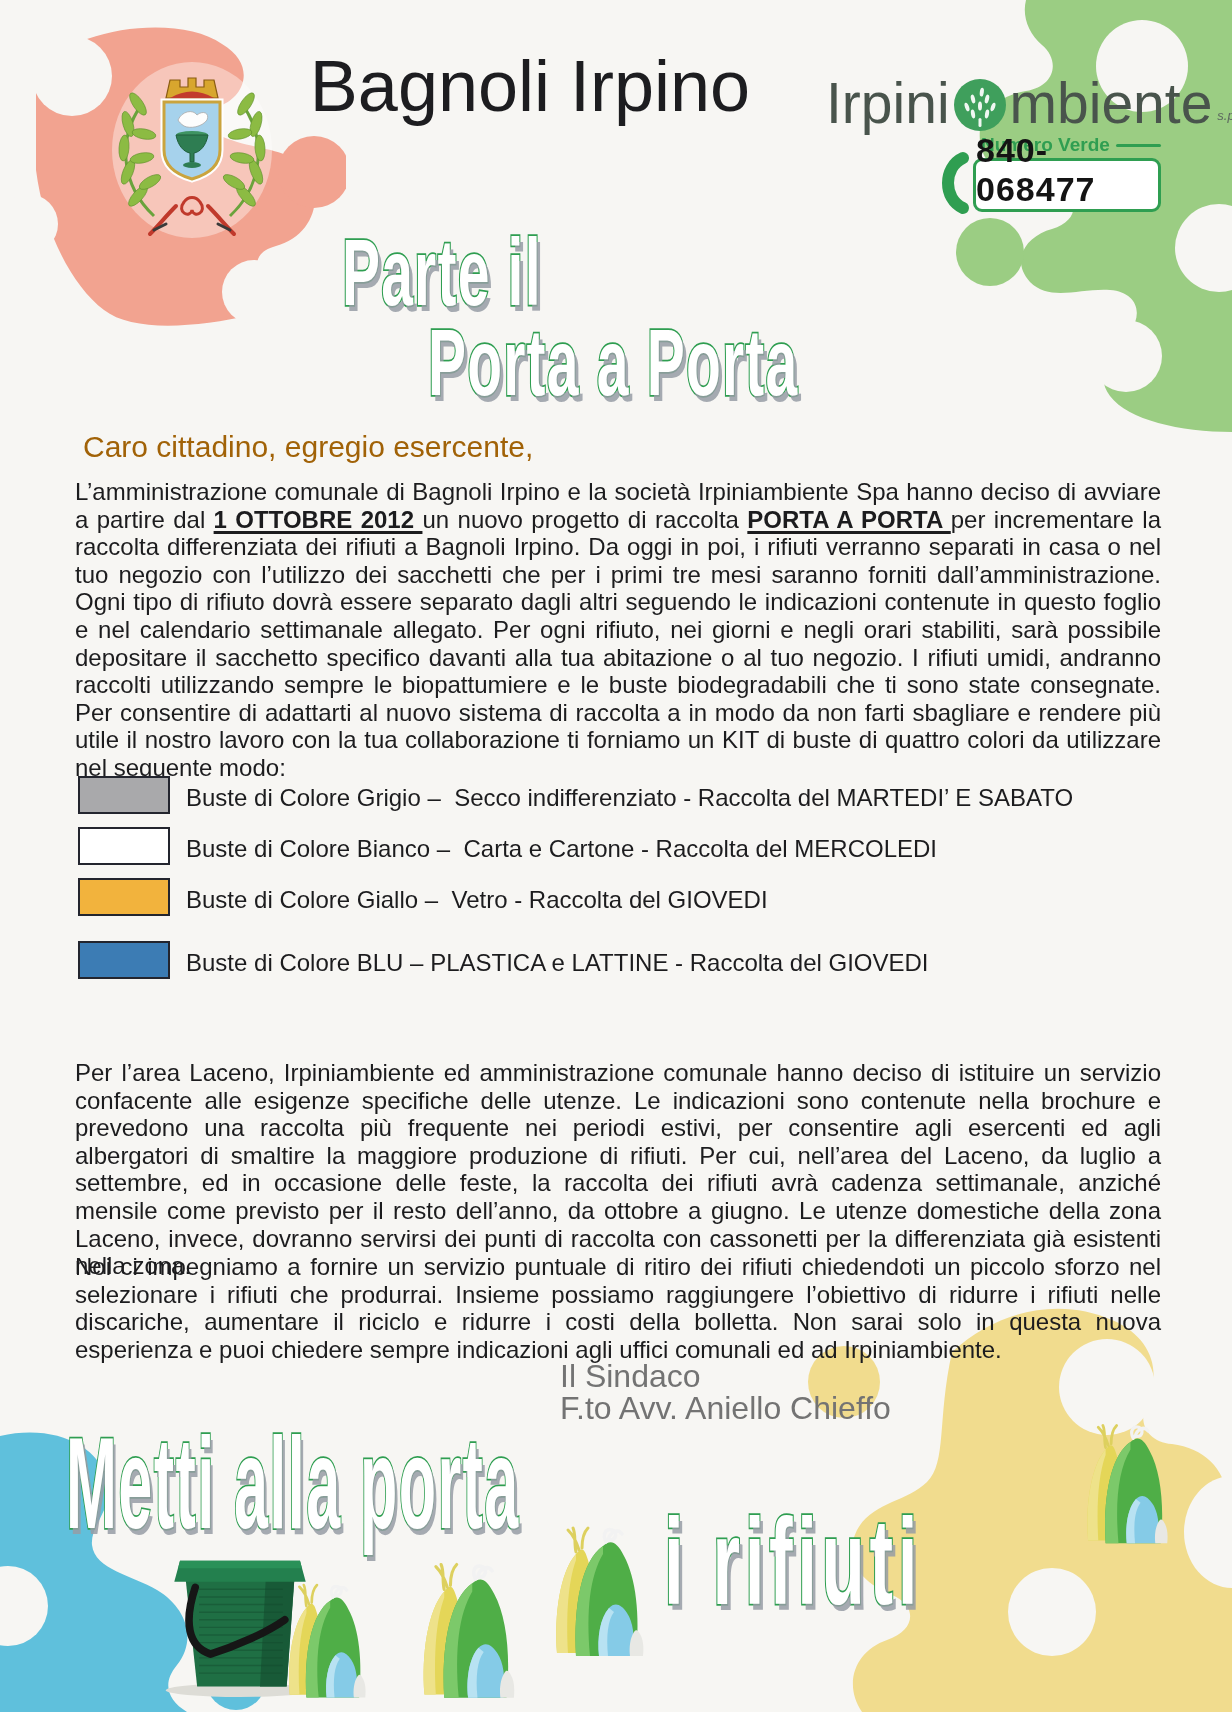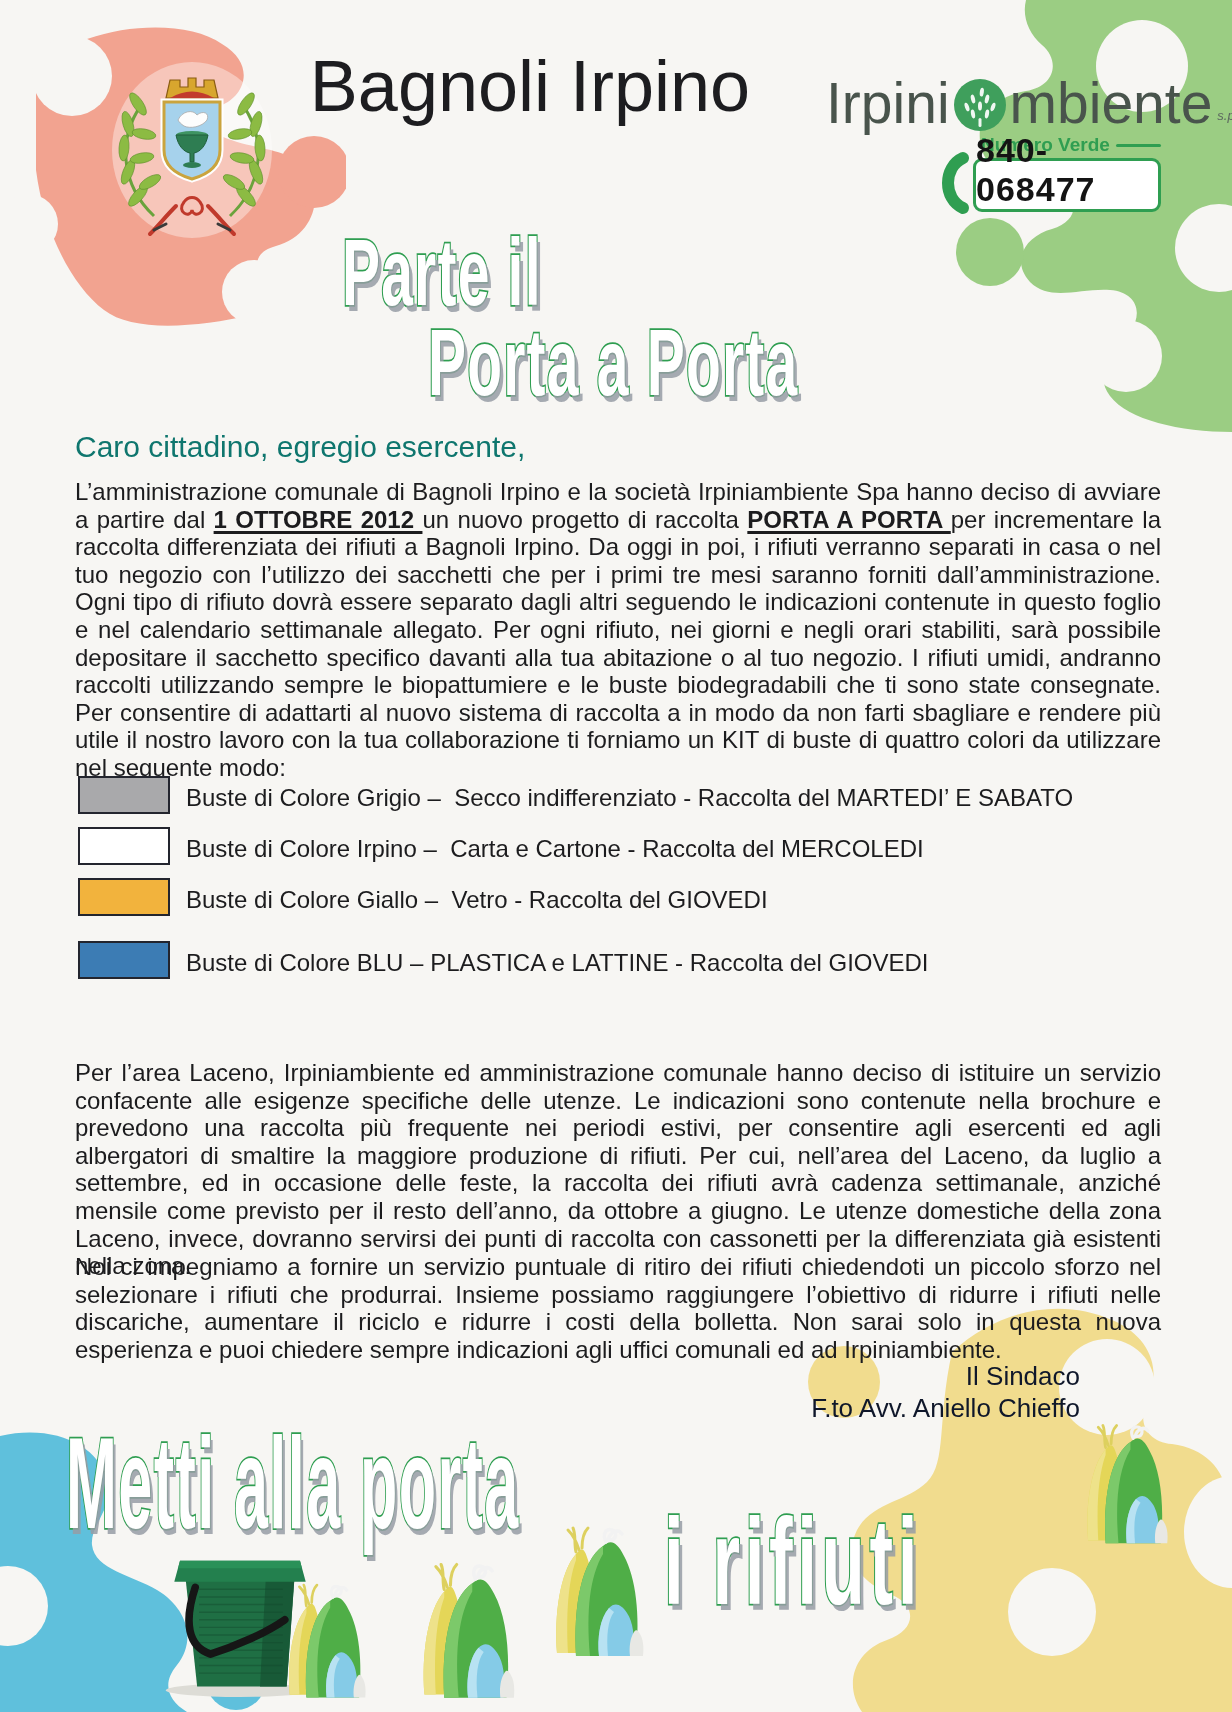--- a/index.html
+++ b/index.html
@@ -25,25 +25,25 @@
   
   .outline-title{font-weight:bold;color:#ffffff;-webkit-text-stroke:3.5px #2f9e51;
     paint-order:stroke fill;text-shadow:6px 6px 0 rgba(150,156,164,.85);
     transform-origin:left top;white-space:nowrap;}
   .t-parte{left:342px;top:218px;font-size:95px;transform:scaleX(.60);letter-spacing:2px;}
   .t-porta{left:428px;top:308px;font-size:95px;transform:scaleX(.60);letter-spacing:2px;}
   .t-metti{left:66px;top:1408px;font-size:130px;transform:scaleX(.47);letter-spacing:3px;}
   .t-rifiuti{left:664px;top:1492px;font-size:122px;transform:scaleX(.58);letter-spacing:8px;}
 
   
-  .salutation{left:75px;top:430px;font-size:30px;color:#0f766e;}
+  .salutation{left:83px;top:430px;font-size:30px;color:#a16207;}
   .para{left:75px;width:1086px;font-size:24px;line-height:27.6px;text-align:justify;color:#1c1c1e;}
   .p1{top:469px;margin-top:9px;} .p2{top:1059px;} .p3{top:1253px;}
   .bu{font-weight:bold;text-decoration:underline;text-decoration-thickness:2.5px;text-underline-offset:3px;}
-  .signature{left:560px;top:1360px;width:520px;text-align:right;font-size:26px;line-height:32px;color:#0f172a;}
+  .signature{left:560px;top:1360px;width:520px;text-align:left;font-size:32px;line-height:32px;color:#737373;}
 
   
   .legend{left:78px;top:776px;width:1090px;}
   .legend-row{display:flex;align-items:flex-end;margin-bottom:13px;}
   .legend-row:last-child{margin-top:25px;}
   .swatch{width:92px;height:38px;border:2px solid #23252e;box-sizing:border-box;flex:0 0 auto;}
   .legend-label{margin-left:16px;font-size:24px;line-height:30px;color:#1c1c1e;white-space:pre-wrap;margin-bottom:1px;}
 </style>
 </head>
 <body>
@@ -210,21 +210,21 @@
   <div class="abs z2 para p1"><span>L’amministrazione comunale di Bagnoli Irpino e la società Irpiniambiente Spa hanno deciso di avviare a partire dal </span><span class="bu">1 OTTOBRE 2012 </span><span>un nuovo progetto di raccolta </span><span class="bu">PORTA A PORTA </span><span>per incrementare la raccolta differenziata dei rifiuti a Bagnoli Irpino. Da oggi in poi, i rifiuti verranno separati in casa o nel tuo negozio con l’utilizzo dei sacchetti che per i primi tre mesi saranno forniti dall’amministrazione. Ogni tipo di rifiuto dovrà essere separato dagli altri seguendo le indicazioni contenute in questo foglio e nel calendario settimanale allegato. Per ogni rifiuto, nei giorni e negli orari stabiliti, sarà possibile depositare il sacchetto specifico davanti alla tua abitazione o al tuo negozio. I rifiuti umidi, andranno raccolti utilizzando sempre le biopattumiere e le buste biodegradabili che ti sono state consegnate. Per consentire di adattarti al nuovo sistema di raccolta a in modo da non farti sbagliare e rendere più utile il nostro lavoro con la tua collaborazione ti forniamo un KIT di buste di quattro colori da utilizzare nel seguente modo:</span></div>
 
   <div class="abs z2 legend">
 
   <div class="legend-row">
       <div class="swatch" style="background: rgb(169, 169, 171);"></div>
       <div class="legend-label">Buste di Colore Grigio –  Secco indifferenziato - Raccolta del MARTEDI’ E SABATO</div>
     </div>
       <div class="legend-row">
       <div class="swatch" style="background: rgb(255, 255, 255);"></div>
-      <div class="legend-label">Buste di Colore Irpino –  Carta e Cartone - Raccolta del MERCOLEDI</div>
+      <div class="legend-label">Buste di Colore Bianco –  Carta e Cartone - Raccolta del MERCOLEDI</div>
     </div>
       <div class="legend-row">
       <div class="swatch" style="background: rgb(242, 179, 61);"></div>
       <div class="legend-label">Buste di Colore Giallo –  Vetro - Raccolta del GIOVEDI</div>
     </div>
       <div class="legend-row">
       <div class="swatch" style="background: rgb(60, 124, 180);"></div>
       <div class="legend-label">Buste di Colore BLU – PLASTICA e LATTINE - Raccolta del GIOVEDI</div>
     </div>
     </div>

